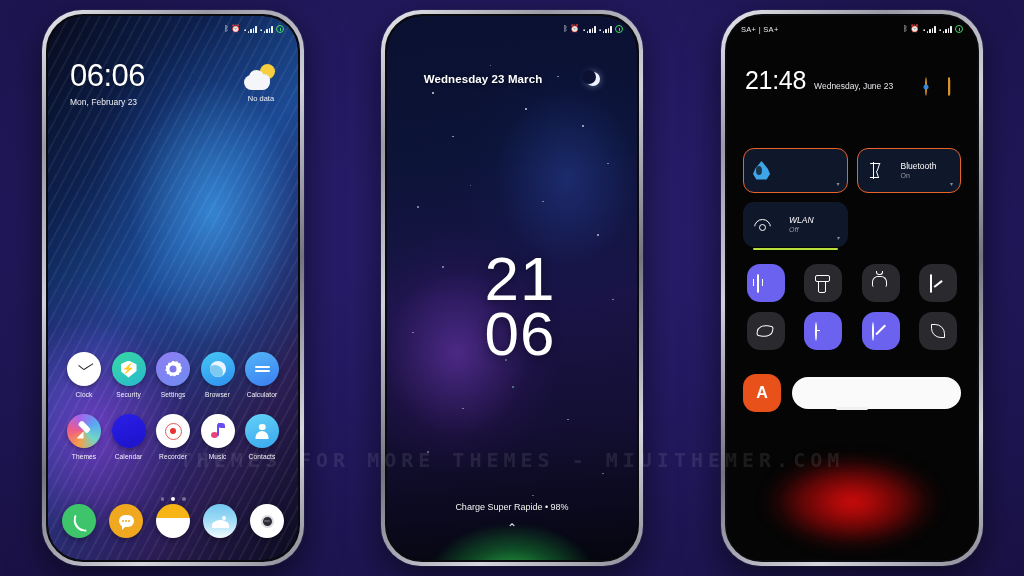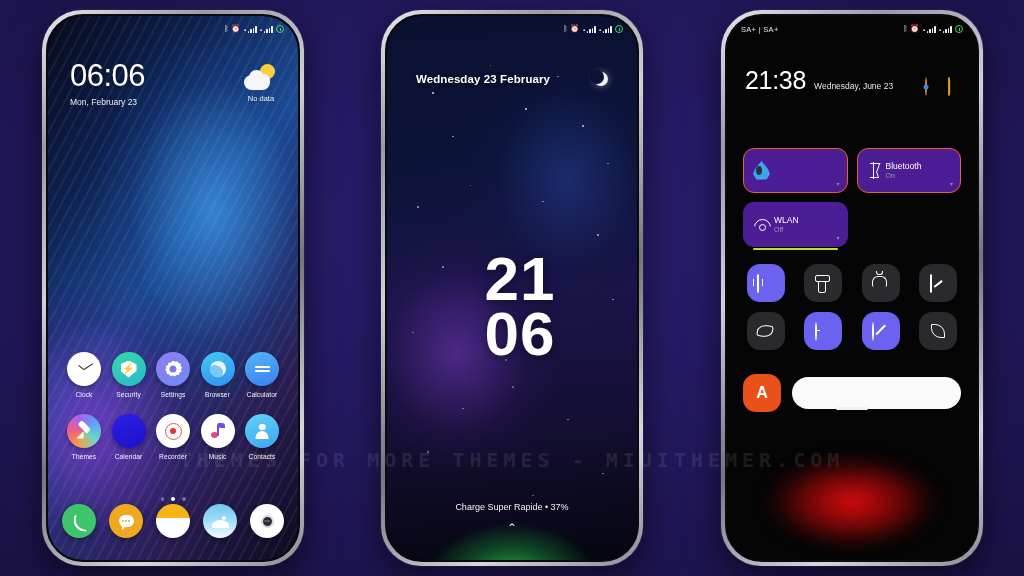--- a/index.html
+++ b/index.html
@@ -169,46 +169,46 @@
       radial-gradient(ellipse 130px 150px at 28% 62%, rgba(118,60,190,0.55) 0%, rgba(60,25,110,0.18) 55%, rgba(0,0,0,0) 80%),
       radial-gradient(ellipse 130px 160px at 72% 30%, rgba(38,62,150,0.55) 0%, rgba(16,26,80,0.2) 55%, rgba(0,0,0,0) 82%),
       linear-gradient(175deg,#0a1030 0%,#0c1438 26%,#1a1448 52%,#140f34 74%,#05060f 100%);
   }
   .stars{position:absolute;inset:0;pointer-events:none;}
   .stars i{position:absolute;background:#fff;border-radius:50%;display:block;}
   .lk-date{position:absolute;top:56px;left:0;right:0;display:flex;align-items:center;justify-content:center;gap:44px;color:#fff;}
   .lk-date .dtxt{font-size:11.5px;font-weight:600;letter-spacing:.1px;text-shadow:0 1px 4px rgba(0,0,0,.5);}
   .moon{width:14px;height:14px;border-radius:50%;background:#eef2ff;position:relative;box-shadow:0 0 7px rgba(200,215,255,.5);}
   .moon::after{content:'';position:absolute;left:-4.5px;top:-2px;width:14px;height:14px;border-radius:50%;background:#0c1032;}
-  .bigclock{position:absolute;left:16px;right:0;top:236px;text-align:center;color:#fff;line-height:0.88;font-weight:700;font-size:62px;letter-spacing:1px;text-shadow:0 2px 10px rgba(0,0,0,.45);}
+  .bigclock{position:absolute;left:16px;right:0;top:236px;text-align:center;color:#fff;line-height:0.88;font-weight:400;font-size:62px;letter-spacing:1px;text-shadow:0 2px 10px rgba(0,0,0,.45);}
   .chargetxt{position:absolute;left:0;right:0;bottom:48px;text-align:center;color:#fff;font-size:9px;opacity:.95;font-weight:500;}
   .chevron{position:absolute;left:0;right:0;bottom:26px;text-align:center;color:#fff;font-size:12px;opacity:.9;line-height:1;}
   .greenglow{position:absolute;left:50%;transform:translateX(-50%);bottom:-22px;width:170px;height:58px;border-radius:50%;background:radial-gradient(ellipse at 50% 100%, rgba(60,230,90,.85) 0%, rgba(30,190,70,.38) 40%, rgba(0,0,0,0) 72%);filter:blur(2px);}
 
   
   .wall3{position:absolute;inset:0;background:#050505;}
   .redglow{position:absolute;left:50%;transform:translateX(-50%);bottom:10px;width:175px;height:96px;border-radius:50%;background:radial-gradient(ellipse at 50% 50%, rgba(225,12,12,.95) 0%, rgba(175,8,8,.6) 38%, rgba(90,4,4,.2) 62%, rgba(0,0,0,0) 80%);filter:blur(6px);}
   .qs-header{position:absolute;top:52px;left:18px;right:16px;display:flex;align-items:flex-end;}
   .qs-time{font-size:25px;font-weight:300;color:#fff;line-height:1;letter-spacing:-.3px;}
   .qs-date{font-size:8.5px;color:#e6e6ec;margin-left:8px;line-height:1.25;max-width:84px;padding-bottom:1px;}
   .qs-hicons{margin-left:auto;display:flex;gap:10px;align-items:center;padding-bottom:2px;}
   .hico{width:13px;height:13px;position:relative;}
   .gear-o{width:13px;height:13px;border:1.5px solid #d8922c;border-radius:50%;position:relative;}
   .gear-o::after{content:'';position:absolute;left:50%;top:50%;transform:translate(-50%,-50%);width:5px;height:5px;border-radius:50%;background:#3a86d8;}
   .edit-o{width:12px;height:12px;border:1.5px solid #d8922c;border-radius:3px;position:relative;}
   .edit-o::after{content:'';position:absolute;left:50%;top:1.5px;bottom:1.5px;width:1.5px;transform:translateX(-50%);background:#d8922c;}
 
   .bigtiles{position:absolute;top:132px;left:16px;right:16px;display:grid;grid-template-columns:1fr 1fr;gap:9px;}
   .btile{
     height:45px;border-radius:11px;position:relative;
-    display:flex;align-items:center;padding:0 9px;gap:4px;
-    background:#4c1d95;
+    display:flex;align-items:center;padding:0 9px;gap:19px;
+    background:#0f172a;
   }
   .btile.on{border:1.6px solid #e8622a;}
-  .btile.off{border:1.6px solid transparent;}
+  .btile.off{border:1.6px solid transparent;font-style:italic;}
   .btile .lbl{line-height:1.18;}
   .btile .lbl .n{font-size:8.5px;color:#fff;font-weight:500;display:block;}
   .btile .lbl .s{font-size:7px;color:#9a9aa2;display:block;margin-top:1px;}
   .btile .caret{position:absolute;right:7px;bottom:5px;color:#8b8b93;font-size:6px;line-height:1;}
   .underbar{position:absolute;left:9px;right:9px;bottom:-4px;height:2.5px;border-radius:2px;background:#b7e03a;}
 
   .ti-water{width:17px;height:19px;background:#3ea6e8;clip-path:polygon(50% 0,88% 42%,100% 68%,80% 97%,20% 97%,0 68%,12% 42%);position:relative;}
   .ti-water::after{content:'';position:absolute;left:3px;top:5px;width:6px;height:9px;border-radius:50%;background:#0b0b0b;opacity:.72;}
   .ti-bt{width:15px;height:17px;position:relative;}
   .ti-bt::before{content:'';position:absolute;left:6px;top:0;width:1.6px;height:17px;background:#fff;}
@@ -452,30 +452,30 @@
                   <i></i>
                   <i></i>
                   <i></i>
                 </span>
             </span>
             <span class="circ-ico"></span>
           </div>
         </div>
 
         <div class="lk-date">
-          <div class="dtxt">Wednesday 23 February</div>
+          <div class="dtxt">Wednesday 23 March</div>
           <div class="moon"></div>
         </div>
 
         <div class="bigclock">
           <div>21</div>
           <div>06</div>
         </div>
 
-        <div class="chargetxt">Charge Super Rapide • 37%</div>
+        <div class="chargetxt">Charge Super Rapide • 98%</div>
         <div class="chevron">⌃</div>
         <div class="greenglow"></div>
 
       </div>
     </div>
   </div>
 
   <div class="phone" id="phone3">
     <div class="phone-inner">
       <div class="screen wall3">
@@ -503,21 +503,21 @@
                   <i></i>
                   <i></i>
                   <i></i>
                 </span>
             </span>
             <span class="circ-ico"></span>
           </div>
         </div>
 
         <div class="qs-header">
-          <div class="qs-time">21:38</div>
+          <div class="qs-time">21:48</div>
           <div class="qs-date">Wednesday, June 23</div>
           <div class="qs-hicons">
             <span class="hico"><span class="gear-o"></span></span>
             <span class="hico"><span class="edit-o"></span></span>
           </div>
         </div>
 
         <div class="bigtiles">
 
           <div class="btile on">

